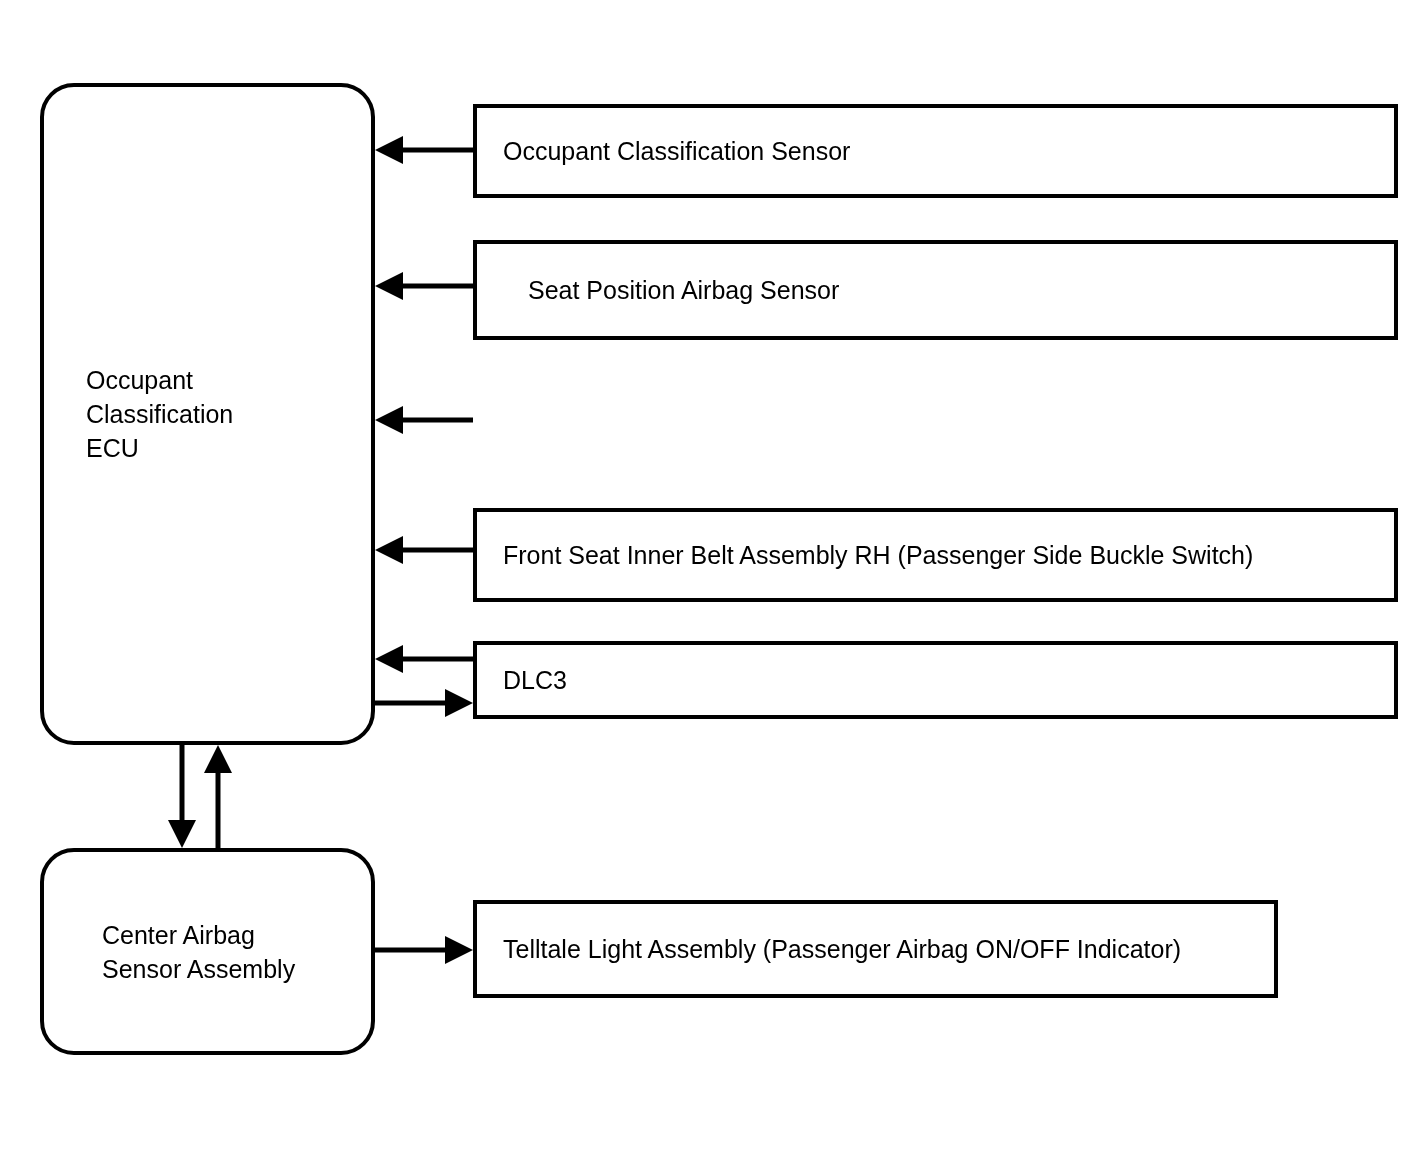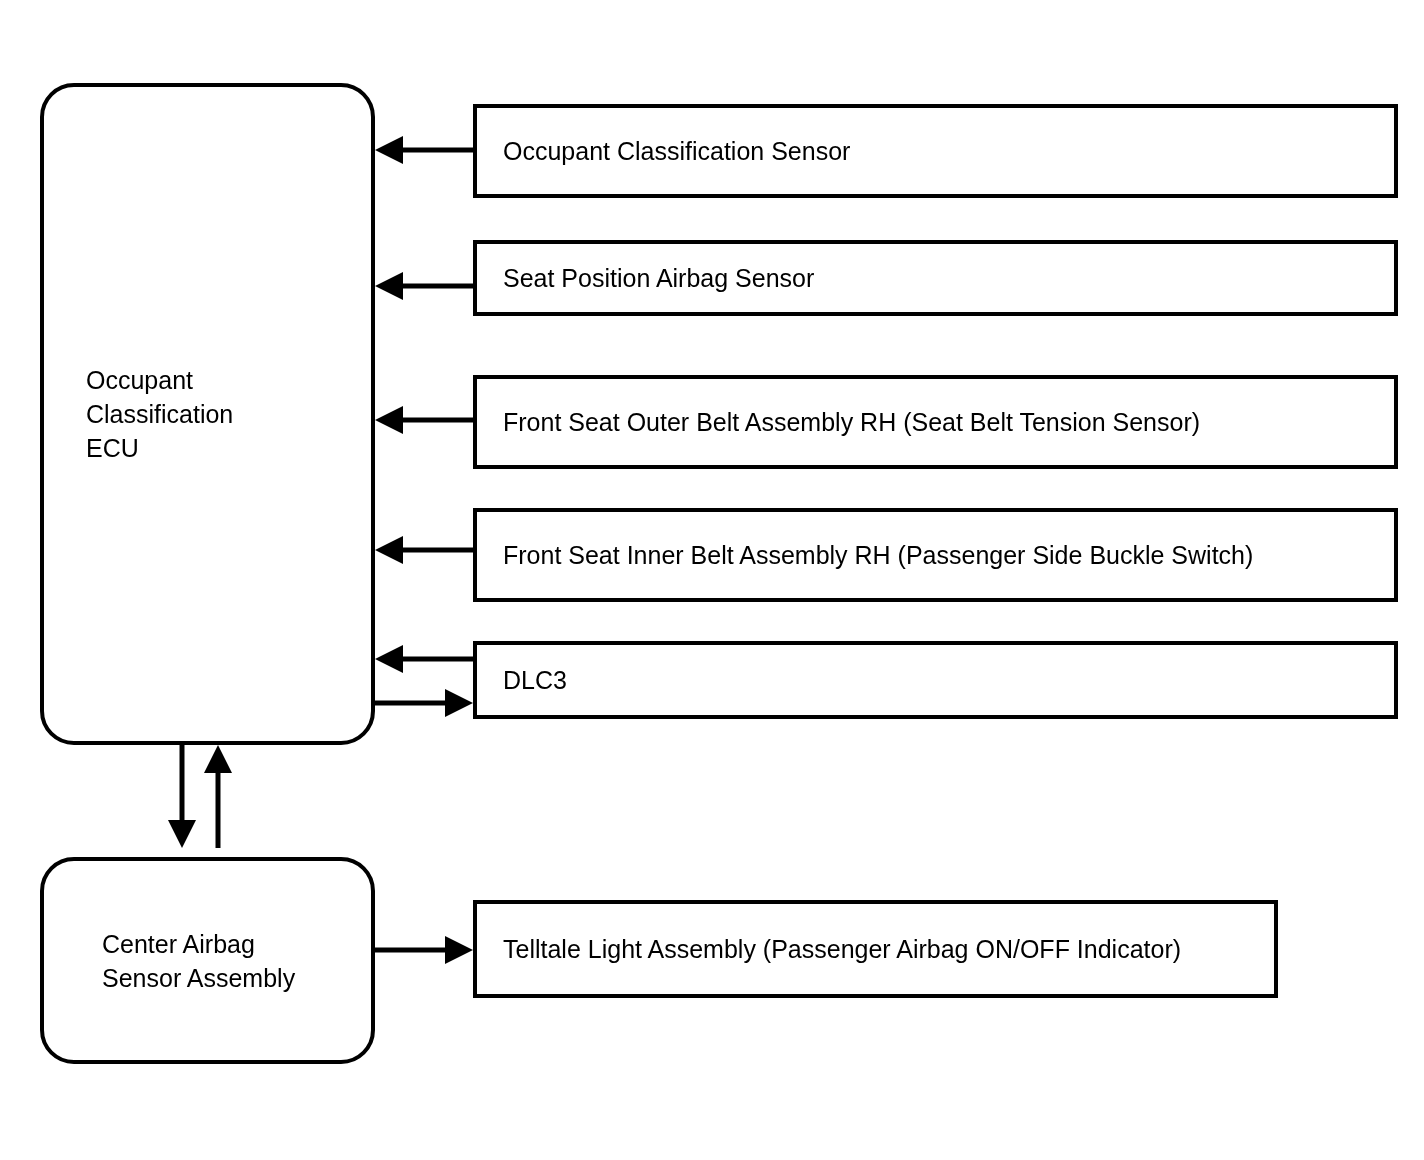--- a/index.html
+++ b/index.html
@@ -112,36 +112,33 @@
       <polygon class="arrowhead" points="473,950 445,936 445,964"></polygon>
     </g>
   </svg>
 
   <div class="node rounded ecu" style="left:40px; top:83px; width:335px; height:662px;">
     <div class="node-label">Occupant
 Classification
 ECU</div>
   </div>
 
-  <div class="node rounded casa" style="left:40px; top:848px; width:335px; height:207px;margin-top:9px;">
+  <div class="node rounded casa" style="left:40px; top:848px; width:335px; height:207px;">
     <div class="node-label">Center Airbag
 Sensor Assembly</div>
   </div>
 
   <div class="node" style="left:473px; top:104px; width:925px; height:94px;">
     <div class="node-label">Occupant Classification Sensor</div>
   </div>
 
-  <div class="node" style="left:473px; top:240px; width:925px; height:76px;">
+  <div class="node" style="left:473px; top:240px; width:925px; height:100px;padding-left:25px;">
     <div class="node-label">Seat Position Airbag Sensor</div>
   </div>
 
-  <div class="node" style="left:473px; top:375px; width:925px; height:94px;">
-    <div class="node-label">Front Seat Outer Belt Assembly RH (Seat Belt Tension Sensor)</div>
-  </div>
 
   <div class="node" style="left:473px; top:508px; width:925px; height:94px;text-align:right;">
     <div class="node-label">Front Seat Inner Belt Assembly RH (Passenger Side Buckle Switch)</div>
   </div>
 
   <div class="node" style="left:473px; top:641px; width:925px; height:78px;">
     <div class="node-label">DLC3</div>
   </div>
 
   <div class="node" style="left:473px; top:900px; width:805px; height:98px;">

